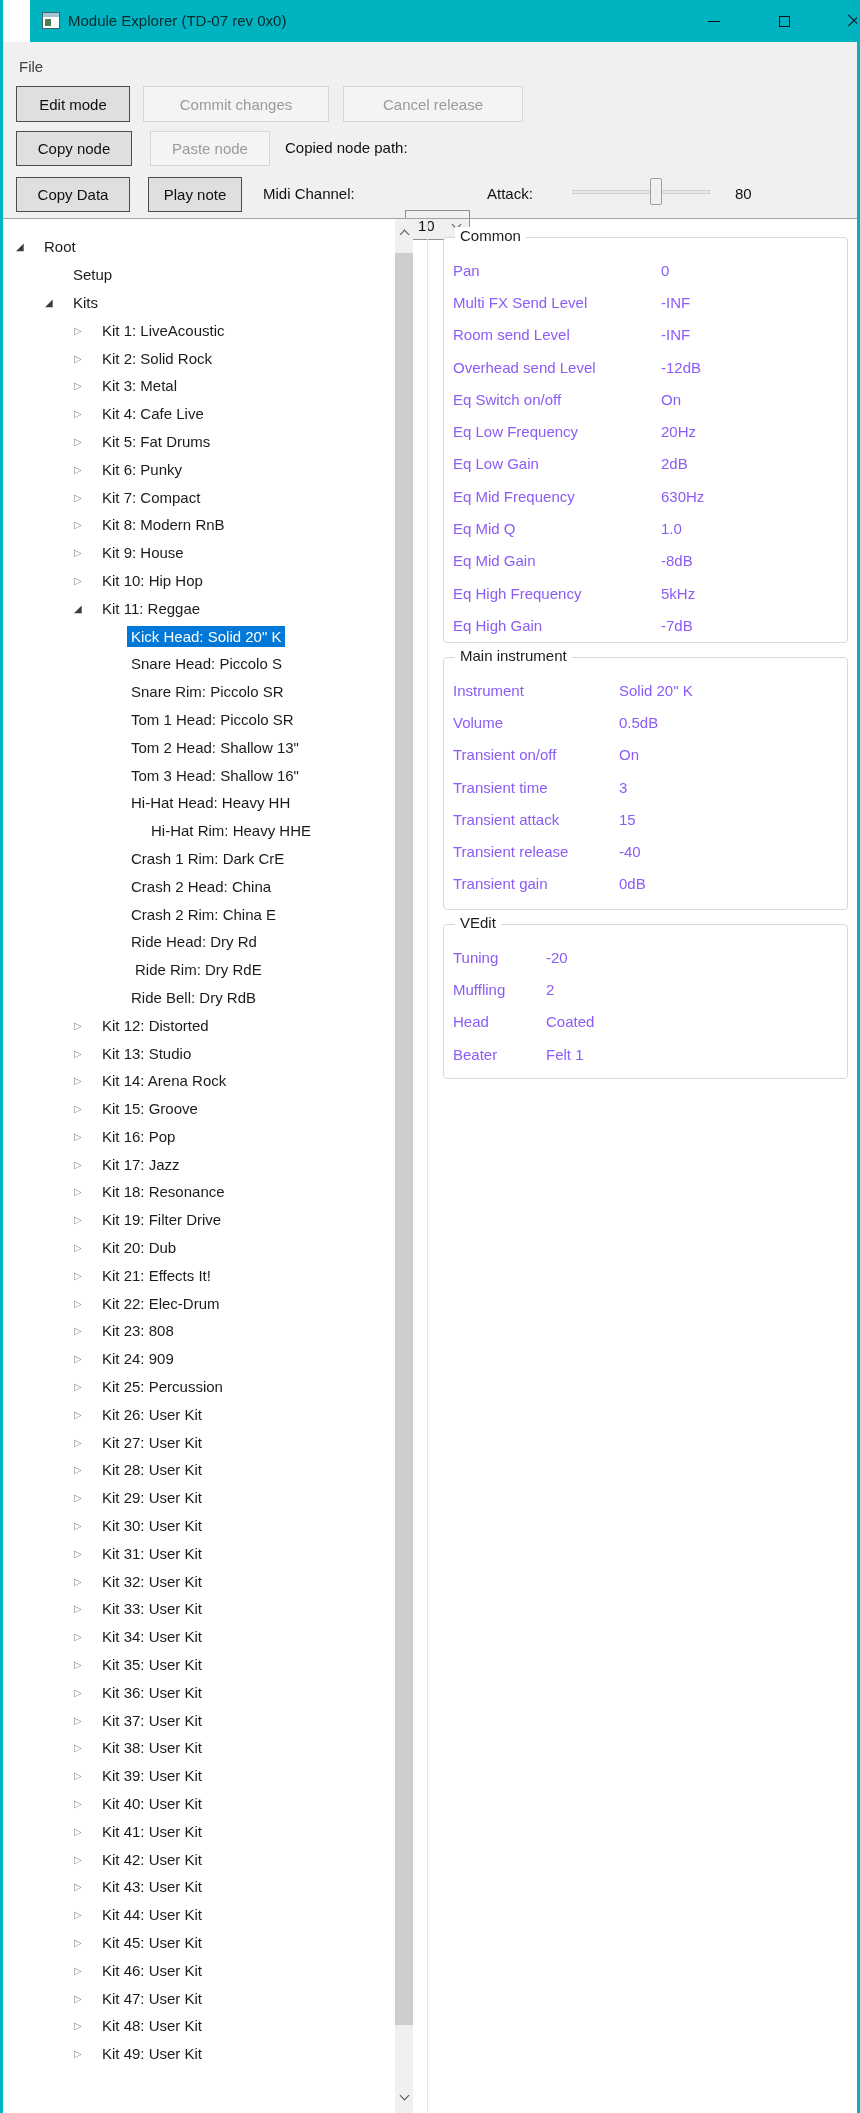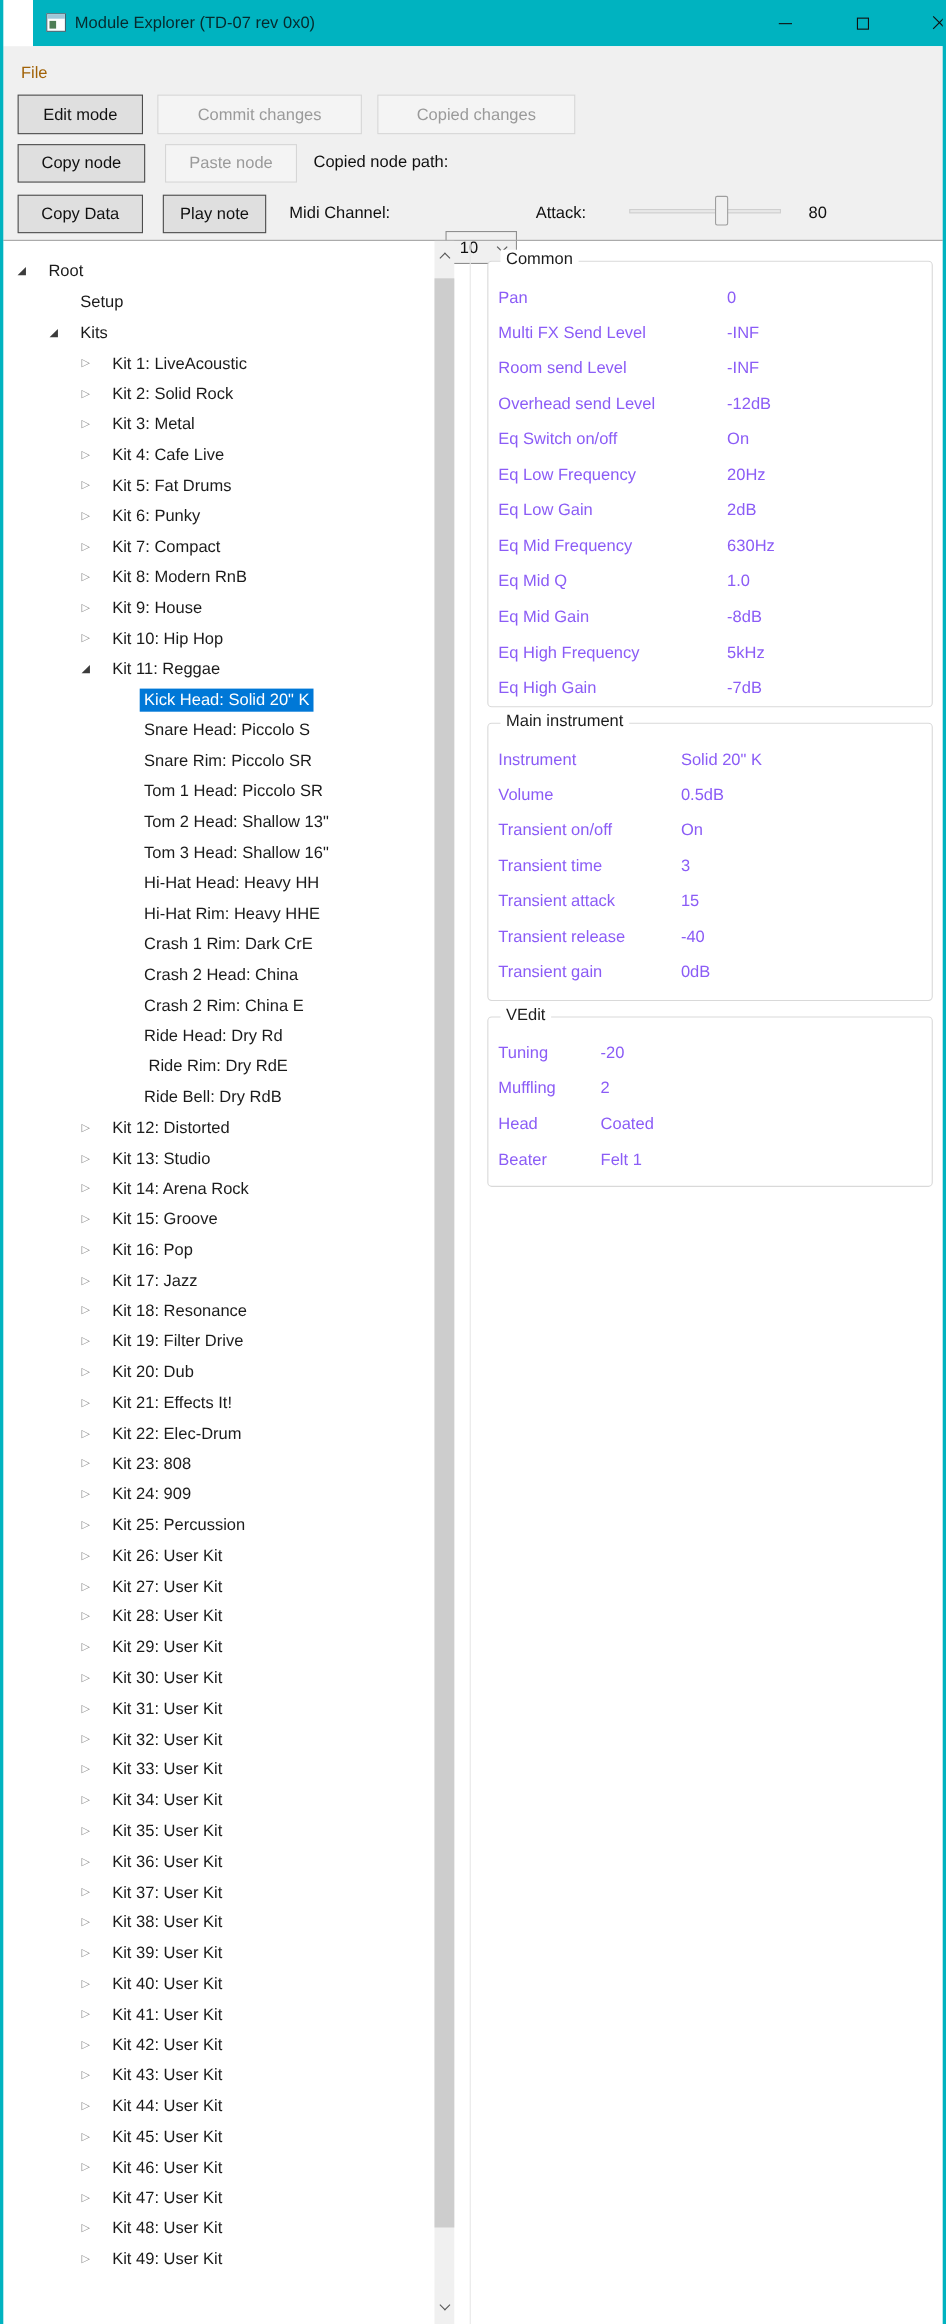--- a/index.html
+++ b/index.html
@@ -16,21 +16,21 @@
   .title-text{position:absolute;left:38px;top:0;height:42px;line-height:42px;font-size:15px;color:#062a2d;white-space:nowrap;}
   .cap-btn{position:absolute;top:0;width:46px;height:42px;display:flex;align-items:center;justify-content:center;}
   .ico-min{width:12px;height:1px;background:#101010;}
   .ico-max{width:11px;height:11px;border:1px solid #101010;background:transparent;}
   .ico-close{position:relative;width:14px;height:14px;}
   .ico-close::before,.ico-close::after{content:"";position:absolute;left:-1px;top:6px;width:16px;height:1px;background:#101010;}
   .ico-close::before{transform:rotate(45deg);} .ico-close::after{transform:rotate(-45deg);}
 
   
   .chrome{position:absolute;left:3px;top:42px;width:854px;height:177px;background:var(--toolbar_bg,#f0f0f0);}
-  .menu-item{position:absolute;left:12px;top:14px;font-size:15px;color:#a16207;padding:2px 4px;}
+  .menu-item{position:absolute;left:12px;top:14px;font-size:15px;color:#404040;padding:2px 4px;}
   .separator{position:absolute;left:3px;top:218px;width:854px;height:1px;background:#a3a3a3;}
 
   .btn{position:absolute;border:1px solid #4d4d4d;background:#dfdfdf;font-size:15px;color:#101010;
        display:flex;align-items:center;justify-content:center;white-space:nowrap;}
   .btn.disabled{border-color:#d6d6d6;background:#f4f4f4;color:var(--disabled_text,#9a9a9a);}
   .tb-label{position:absolute;font-size:15px;color:#101010;white-space:nowrap;}
 
   .combo{position:absolute;left:405px;top:177px;width:65px;height:30px;border:1px solid #8f8f8f;background:#f0f0f0;
          display:flex;align-items:center;margin-top:33px;}
   .combo .val{font-size:15px;color:#101010;padding-left:12px;flex:1;}
@@ -87,21 +87,21 @@
         <span class="ico-close"></span>
       </div>
   </div>
 
   <div class="chrome">
     <div class="menu-item">File</div>
   </div>
 
   <button class="btn" style="left:16px;top:86px;width:114px;height:36px;">Edit mode</button>
   <button class="btn disabled" style="left:143px;top:86px;width:186px;height:36px;">Commit changes</button>
-  <button class="btn disabled" style="left:343px;top:86px;width:180px;height:36px;">Copied changes</button>
+  <button class="btn disabled" style="left:343px;top:86px;width:180px;height:36px;">Cancel release</button>
 
   <button class="btn" style="left:16px;top:131px;width:116px;height:35px;">Copy node</button>
   <button class="btn disabled" style="left:150px;top:131px;width:120px;height:35px;">Paste node</button>
   <span class="tb-label" style="left:285px;top:139px;">Copied node path:</span>
   <span class="tb-label" style="left:418px;top:139px;"></span>
 
   <button class="btn" style="left:16px;top:177px;width:114px;height:35px;">Copy Data</button>
   <button class="btn" style="left:148px;top:177px;width:94px;height:35px;">Play note</button>
   <span class="tb-label" style="left:263px;top:185px;">Midi Channel:</span>
   <div class="combo">
@@ -193,21 +193,21 @@
         <span class="tree-label">Tom 2 Head: Shallow 13"</span>
       </div>
       <div class="tree-row" style="padding-left: 100px;">
         <span class="expander none"></span>
         <span class="tree-label">Tom 3 Head: Shallow 16"</span>
       </div>
       <div class="tree-row" style="padding-left: 100px;">
         <span class="expander none"></span>
         <span class="tree-label">Hi-Hat Head: Heavy HH</span>
       </div>
-      <div class="tree-row" style="padding-left: 100px;">
+      <div class="tree-row" style="padding-left: 100px; margin-left: 20px;">
         <span class="expander none"></span>
         <span class="tree-label">Hi-Hat Rim: Heavy HHE</span>
       </div>
       <div class="tree-row" style="padding-left: 100px;">
         <span class="expander none"></span>
         <span class="tree-label">Crash 1 Rim: Dark CrE</span>
       </div>
       <div class="tree-row" style="padding-left: 100px;">
         <span class="expander none"></span>
         <span class="tree-label">Crash 2 Head: China</span>

